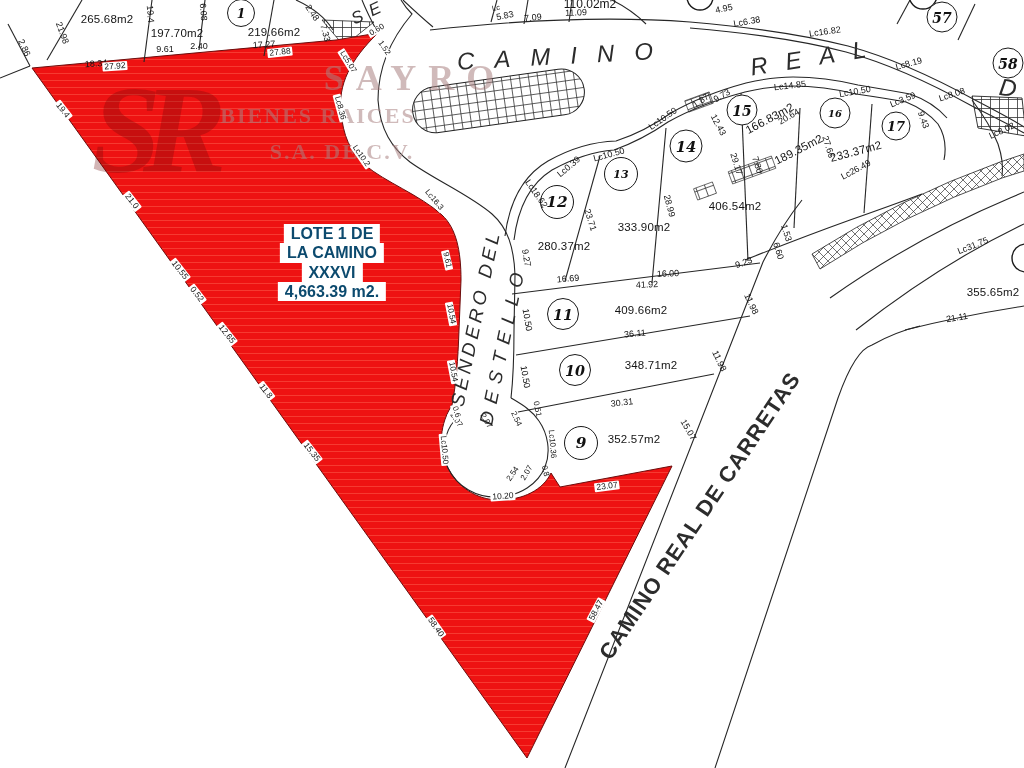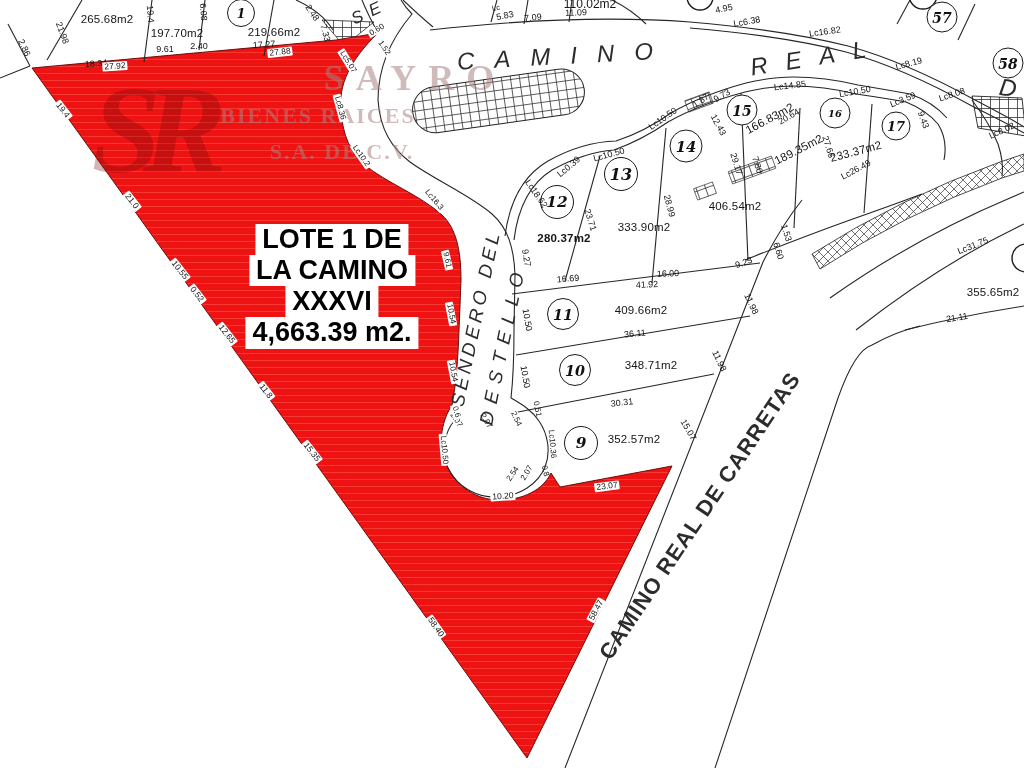--- a/index.html
+++ b/index.html
@@ -12,22 +12,22 @@
   .area{font-size:11.5px;letter-spacing:.2px;}
   .chip{font-size:8.5px;background:#fff;padding:0 2px;border-radius:1px;}
   .lotnum{position:absolute;border:1.5px solid #1a1a1a;border-radius:50%;background:#fff;
           display:flex;align-items:center;justify-content:center;
           font-family:"DejaVu Serif",serif;font-style:italic;font-weight:bold;color:#111;
           transform:translate(-50%,-50%);}
   .street{position:absolute;white-space:nowrap;color:#2c2c2c;transform-origin:center;}
   .wmk{position:absolute;white-space:nowrap;transform-origin:center;
        font-family:"Liberation Serif",serif;font-weight:bold;}
   #highlight-label{position:absolute;text-align:center;transform:translateX(-50%);}
-  #highlight-label .hl-line{display:inline-block;background:#fff;color:#000000;
-       font-weight:bold;font-size:27px;line-height:1.08;padding:1px 7px;margin:0 auto;
+  #highlight-label .hl-line{display:inline-block;background:#fff;color:#0c4a6e;
+       font-weight:bold;font-size:16px;line-height:1.08;padding:1px 7px;margin:0 auto;
        font-family:"Liberation Sans",sans-serif;white-space:nowrap;}
 </style>
 </head>
 <body>
 
 <div id="stage">
 
   <svg id="linework" width="1024" height="768" viewBox="0 0 1024 768">
     <defs>
       <pattern id="grid" width="9" height="9" patternUnits="userSpaceOnUse">
@@ -150,39 +150,39 @@
       <div class="street" style="font-size: 19px; letter-spacing: 4px; font-style: italic; font-weight: 400; left: 476px; top: 318px; transform: translate(-50%, -50%) rotate(-78deg);">SENDERO DEL</div>
       <div class="street" style="font-size: 19px; letter-spacing: 8px; font-style: italic; font-weight: 400; left: 503px; top: 345px; transform: translate(-50%, -50%) rotate(-78deg);">DESTELLO</div>
       <div class="street" style="font-size: 22px; letter-spacing: 1px; font-style: normal; font-weight: 600; left: 700px; top: 516px; transform: translate(-50%, -50%) rotate(-56deg);">CAMINO REAL DE CARRETAS</div>
     </div>
   <div id="lots-layer">
       <div class="lotnum" style="width: 26px; height: 26px; font-size: 12.48px; left: 241px; top: 13px;">1</div>
       <div class="lotnum" style="width: 32px; height: 32px; font-size: 15.36px; left: 581px; top: 443px;">9</div>
       <div class="lotnum" style="width: 30px; height: 30px; font-size: 14.4px; left: 575px; top: 370px;">10</div>
       <div class="lotnum" style="width: 30px; height: 30px; font-size: 14.4px; left: 563px; top: 314px;">11</div>
       <div class="lotnum" style="width: 32px; height: 32px; font-size: 15.36px; left: 557px; top: 202px;">12</div>
-      <div class="lotnum" style="width: 32px; height: 32px; font-size: 16px; left: 621px; top: 174px;">13</div>
+      <div class="lotnum" style="width: 32px; height: 32px; font-size: 11px; left: 621px; top: 174px;">13</div>
       <div class="lotnum" style="width: 31px; height: 31px; font-size: 14.88px; left: 686px; top: 146px;">14</div>
       <div class="lotnum" style="width: 29px; height: 29px; font-size: 13.92px; left: 742px; top: 110px; text-align: right;">15</div>
       <div class="lotnum" style="width: 29px; height: 29px; font-size: 10px; left: 835px; top: 113px;">16</div>
       <div class="lotnum" style="width: 27px; height: 27px; font-size: 12.96px; left: 896px; top: 126px;">17</div>
       <div class="lotnum" style="width: 29px; height: 29px; font-size: 13.92px; left: 942px; top: 17px;">57</div>
       <div class="lotnum" style="width: 29px; height: 29px; font-size: 13.92px; left: 1008px; top: 63px;">58</div>
     </div>
   <div id="labels-layer">
       <div class="lbl area" style="left: 107px; top: 20px; transform: translate(-50%, -50%) rotate(0deg);">265.68m2</div>
       <div class="lbl area" style="left: 177px; top: 34px; transform: translate(-50%, -50%) rotate(0deg);">197.70m2</div>
       <div class="lbl area" style="left: 274px; top: 33px; transform: translate(-50%, -50%) rotate(0deg);">219.66m2</div>
       <div class="lbl dim" style="font-size: 12px; left: 590px; top: 4px; transform: translate(-50%, -50%) rotate(0deg);">110.02m2</div>
       <div class="lbl area" style="left: 770px; top: 119px; transform: translate(-50%, -50%) rotate(-28deg);">166.83m2</div>
       <div class="lbl area" style="left: 799px; top: 150px; transform: translate(-50%, -50%) rotate(-27deg);">189.35m2</div>
       <div class="lbl area" style="left: 856px; top: 152px; transform: translate(-50%, -50%) rotate(-15deg);">233.37m2</div>
       <div class="lbl area" style="left: 735px; top: 207px; transform: translate(-50%, -50%) rotate(0deg);">406.54m2</div>
       <div class="lbl area" style="left: 644px; top: 228px; transform: translate(-50%, -50%) rotate(0deg);">333.90m2</div>
-      <div class="lbl area" style="left: 564px; top: 239px; transform: translate(-50%, -50%) rotate(0deg); font-weight: bold;">280.37m2</div>
+      <div class="lbl area" style="left: 564px; top: 247px; transform: translate(-50%, -50%) rotate(0deg);">280.37m2</div>
       <div class="lbl area" style="left: 641px; top: 311px; transform: translate(-50%, -50%) rotate(0deg);">409.66m2</div>
       <div class="lbl area" style="left: 651px; top: 366px; transform: translate(-50%, -50%) rotate(0deg);">348.71m2</div>
       <div class="lbl area" style="left: 634px; top: 424px; transform: translate(-50%, -50%) rotate(0deg); margin-top: 16px;">352.57m2</div>
       <div class="lbl area" style="left: 993px; top: 293px; transform: translate(-50%, -50%) rotate(0deg);">355.65m2</div>
       <div class="lbl dim" style="left: 62px; top: 33px; transform: translate(-50%, -50%) rotate(70deg);">21.98</div>
       <div class="lbl dim" style="left: 24px; top: 48px; transform: translate(-50%, -50%) rotate(65deg);">2.86</div>
       <div class="lbl dim" style="left: 96px; top: 64px; transform: translate(-50%, -50%) rotate(-4deg);">18.34</div>
       <div class="lbl dim" style="left: 150px; top: 14px; transform: translate(-50%, -50%) rotate(85deg);">19.4</div>
       <div class="lbl dim" style="left: 165px; top: 49px; transform: translate(-50%, -50%) rotate(0deg);">9.61</div>
       <div class="lbl dim" style="left: 199px; top: 46px; transform: translate(-50%, -50%) rotate(0deg);">2.40</div>

